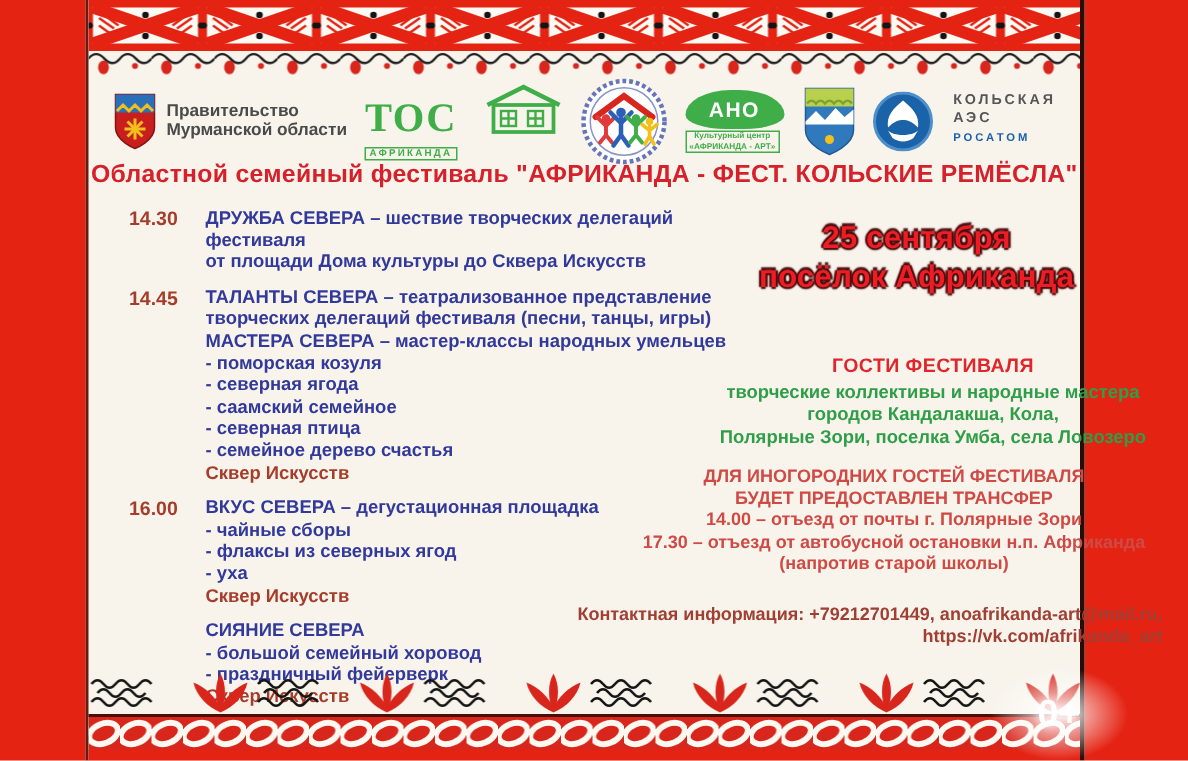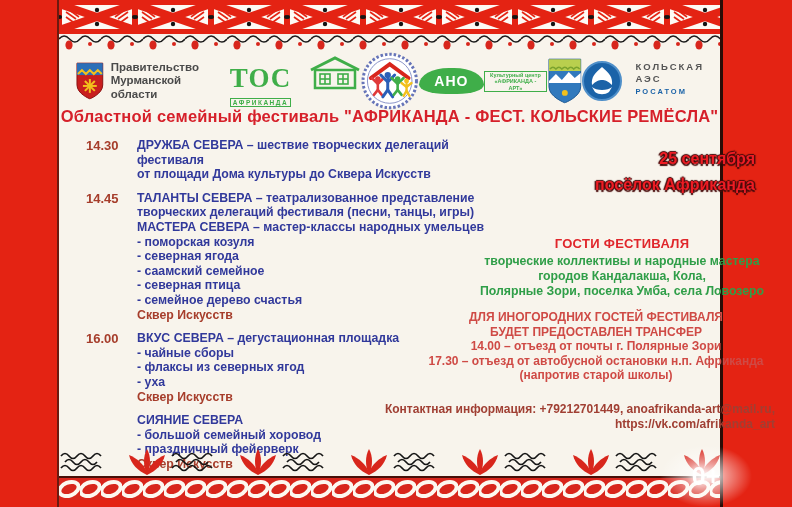--- a/index.html
+++ b/index.html
@@ -12,40 +12,40 @@
   .logos{position:absolute;top:52px;left:0;right:0;height:58px;display:flex;align-items:center;
          justify-content:space-between;padding:0 16px;}
   .logo{display:flex;align-items:center;gap:6px;}
   .gov-text{font-size:11.5px;font-weight:bold;color:#4a4a4a;line-height:1.15;}
   .tos{display:flex;flex-direction:column;align-items:flex-start;}
   .tos-top{display:flex;align-items:flex-end;gap:18px;}
   .tos-word{font-family:"Liberation Serif","DejaVu Serif",serif;font-size:27px;font-weight:bold;
             color:#3fae49;line-height:.85;letter-spacing:1px;}
   .tos-sub{font-size:6.5px;font-weight:bold;color:#3fae49;border:1px solid #3fae49;
            padding:0 2px;margin-top:2px;letter-spacing:1.5px;}
-  .ano{display:flex;flex-direction:row;align-items:center;}
+  .ano{display:flex;flex-direction:column;align-items:flex-start;}
   .ano-blob{position:relative;width:66px;height:26px;background:#3fae49;border-radius:50% 50% 45% 45%/70% 70% 40% 40%;
             display:flex;align-items:center;justify-content:center;}
   .ano-word{color:#fff;font-weight:bold;font-size:14px;letter-spacing:1px;}
   .ano-sub{font-size:5.5px;font-weight:bold;color:#3fae49;border:1px solid #3fae49;padding:0 2px;
            margin-top:1px;text-align:center;line-height:1.2;}
   .kola{display:flex;align-items:flex-start;gap:13px;}
   .kola-text{font-size:9.5px;font-weight:bold;color:#555;letter-spacing:2px;line-height:1.25;}
   .kola-ros{font-size:7.5px;font-weight:bold;color:#1b63a8;letter-spacing:2px;margin-top:2px;}
   .title{position:absolute;top:107px;left:0;right:0;text-align:center;color:#d6202a;font-weight:bold;
          font-size:16.5px;letter-spacing:.2px;}
   .left-col{position:absolute;left:20px;top:138px;width:418px;}
   .prog-heading{color:#e0262b;font-weight:bold;font-size:13px;margin:0 0 6px 62px;letter-spacing:.4px;}
   .prog-item{display:grid;grid-template-columns:58px 1fr;margin-bottom:9px;}
   .prog-time{color:#a63d2b;font-weight:bold;font-size:13px;padding-left:7px;}
   .prog-body{color:#31399b;font-weight:bold;font-size:12.3px;line-height:14.6px;}
   .venue{color:#a63d2b;}
   .right-col{position:absolute;left:408px;top:138px;width:310px;text-align:center;}
-  .date-badge{position:absolute;top:8px;left:0;right:22px;text-align:right;color:#ee1c24;
-              font-weight:bold;font-size:16px;line-height:26px;
+  .date-badge{position:absolute;top:8px;left:0;right:22px;text-align:center;color:#ee1c24;
+              font-weight:bold;font-size:21px;line-height:26px;
               text-shadow:-1.5px 0 1px #4a0b0b,1.5px 0 1px #4a0b0b,0 -1.5px 1px #4a0b0b,0 1.5px 1px #4a0b0b;}
   .guests{position:absolute;top:98px;left:0;right:0;}
   .guests-h{color:#e0262b;font-weight:bold;font-size:13px;margin-bottom:3px;letter-spacing:.3px;}
   .guests-line{color:#2f9e48;font-weight:bold;font-size:12.3px;line-height:15px;}
   .transfer{position:absolute;top:172px;left:-52px;right:0;color:#cf4a45;font-weight:bold;
             font-size:12px;line-height:14.5px;}
   .contact{position:absolute;top:264px;left:-130px;right:2px;text-align:right;color:#a03f33;
            font-weight:bold;font-size:12px;line-height:15px;}
   .tulip-row{position:absolute;bottom:29px;left:0;width:100%;height:32px;display:block;}
   .scroll-band{position:absolute;bottom:7px;left:0;width:100%;height:22px;display:block;

